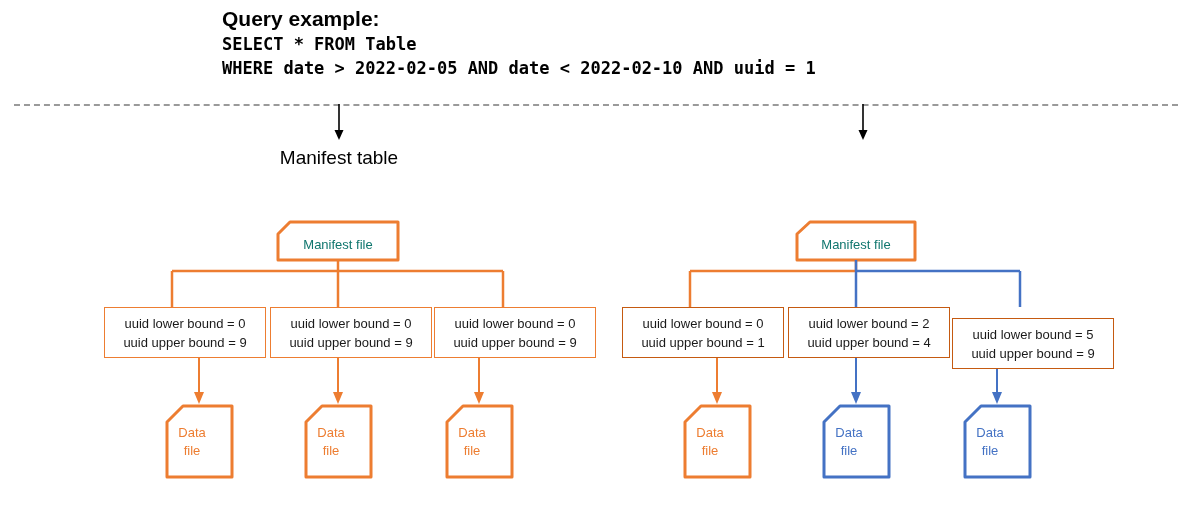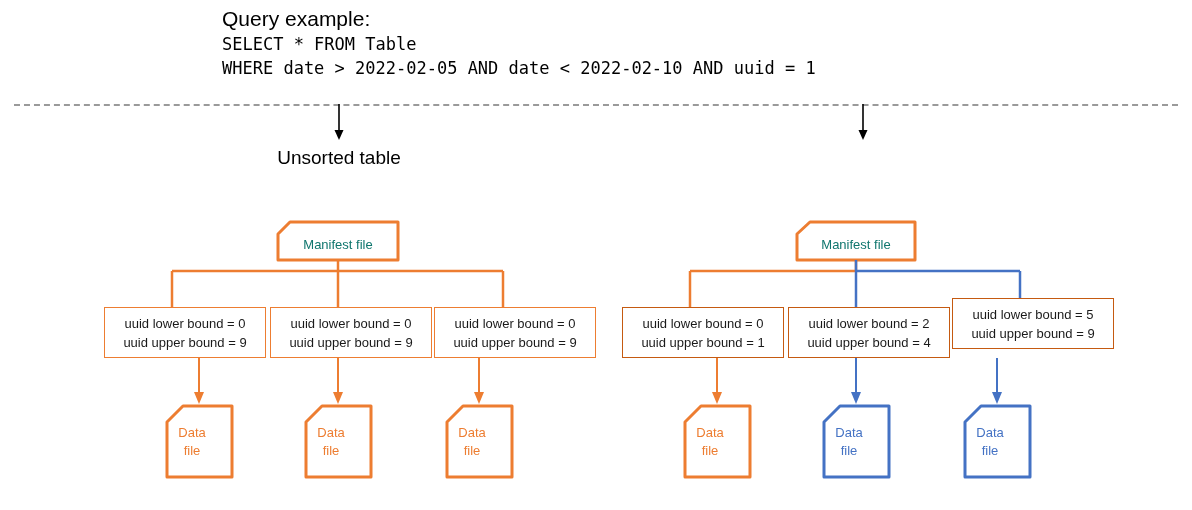--- a/index.html
+++ b/index.html
@@ -15,20 +15,21 @@
     font-family: "Liberation Sans", sans-serif;
     overflow: hidden;
   }
 
   
   #query-block {
     position: absolute;
     left: 222px;
     top: 6px;
     width: 820px;
+    font-weight: bold;
   }
   #query-title {
     font-family: "Liberation Sans", sans-serif;
     font-size: 21px;
     color: #000000;
     line-height: 26px;
     white-space: pre;
   }
   .query-line {
     font-family: "DejaVu Sans Mono", monospace;
@@ -127,21 +128,21 @@
 
   <svg class="section-arrow" style="left:329px; top:104px;" viewBox="0 0 20 40">
     <line x1="10" y1="0" x2="10" y2="28" stroke="#000000" stroke-width="1.6"></line>
     <polygon points="10,36 5.5,26 14.5,26" fill="#000000"></polygon>
   </svg>
   <svg class="section-arrow" style="left:853px; top:104px;" viewBox="0 0 20 40">
     <line x1="10" y1="0" x2="10" y2="28" stroke="#000000" stroke-width="1.6"></line>
     <polygon points="10,36 5.5,26 14.5,26" fill="#000000"></polygon>
   </svg>
 
-  <div class="section-title" style="left:339px; top:147px;">Unsorted table</div>
+  <div class="section-title" style="left:339px; top:147px;">Manifest table</div>
 
   <svg id="tree-layer" viewBox="0 0 1192 510">
 
     <path d="M 290 222 L 398 222 L 398 260 L 278 260 L 278 234 Z" fill="#ffffff" stroke="#ED7D31" stroke-width="3" stroke-linejoin="round"></path>
 
     <line x1="338" y1="260" x2="338" y2="271" stroke="#ED7D31" stroke-width="2.5"></line>
 
     <line x1="172" y1="271" x2="503" y2="271" stroke="#ED7D31" stroke-width="2.5"></line>
 
     <line x1="172" y1="271" x2="172" y2="307" stroke="#ED7D31" stroke-width="2.5"></line>
@@ -210,21 +211,21 @@
   </div>
 
   <div class="node bounds-box" style="left:622px; top:307px;">
     <span class="node-text">uuid lower bound = 0</span>
     <span class="node-text">uuid upper bound = 1</span>
   </div>
   <div class="node bounds-box" style="left:788px; top:307px;">
     <span class="node-text">uuid lower bound = 2</span>
     <span class="node-text">uuid upper bound = 4</span>
   </div>
-  <div class="node bounds-box" style="left:952px; top:298px;">
+  <div class="node bounds-box" style="left:952px; top:318px;">
     <span class="node-text">uuid lower bound = 5</span>
     <span class="node-text">uuid upper bound = 9</span>
   </div>
 
   <div class="node datafile-box orange" style="left:167px; top:406px;">
     <span class="node-text">Data</span>
     <span class="node-text">file</span>
   </div>
   <div class="node datafile-box orange" style="left:306px; top:406px;">
     <span class="node-text">Data</span>

